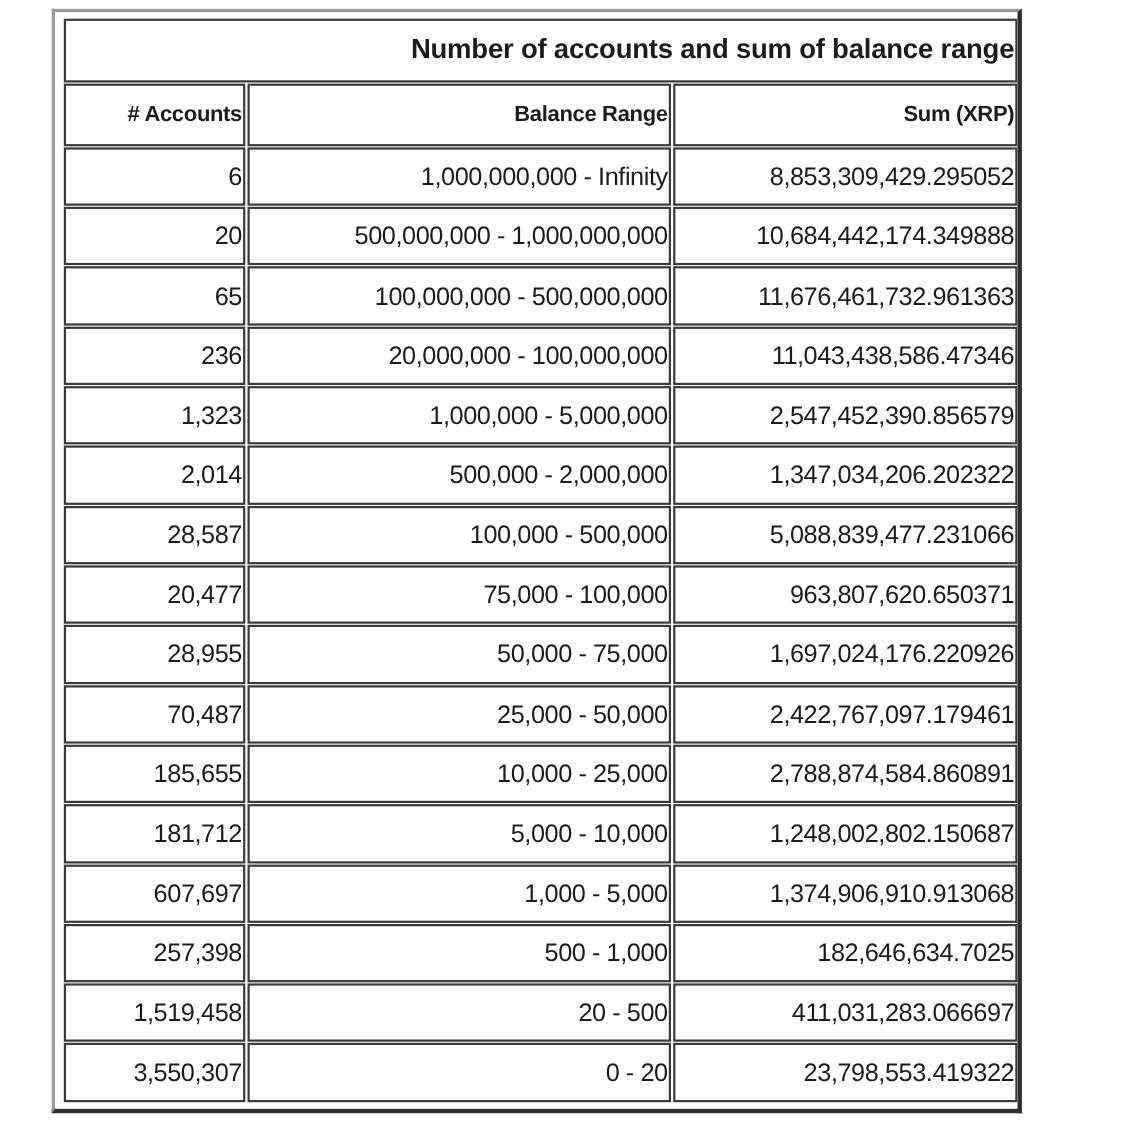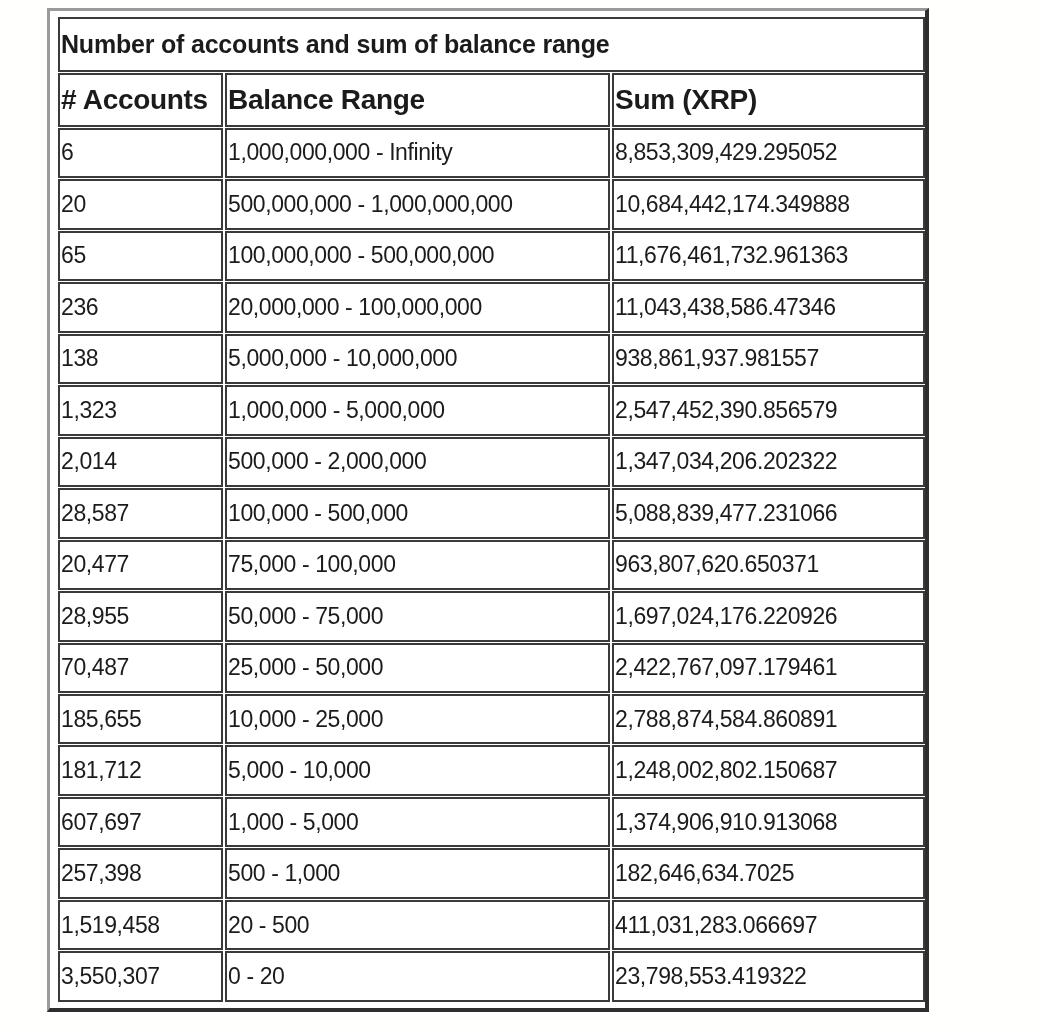--- a/index.html
+++ b/index.html
@@ -34,39 +34,39 @@
     width: 100%;
     height: 100%;
     border-collapse: separate;
     border-spacing: 2px 1px;
     table-layout: fixed;
   }
 
   table.balance-table td {
     border: 2px solid #3a3a3a;
     background: #ffffff;
-    text-align: left;
+    text-align: right;
     vertical-align: middle;
     color: #1b1b1b;
     padding: 0 1px;
     white-space: nowrap;
     overflow: hidden;
   }
 
   
   td.title-cell {
     font-size: 25px;
     font-weight: bold;
     letter-spacing: -0.2px;
     height: 46px;
   }
 
   
   td.col-header {
-    font-size: 28px;
+    font-size: 20px;
     font-weight: bold;
     letter-spacing: -0.3px;
     height: 45px;
   }
 
   
   td.data-cell {
     font-size: 23px;
     font-weight: normal;
     height: 42px;
@@ -110,25 +110,20 @@
         </tr>
         <tr>
           <td class="data-cell">65</td>
           <td class="data-cell">100,000,000 - 500,000,000</td>
           <td class="data-cell">11,676,461,732.961363</td>
         </tr>
         <tr>
           <td class="data-cell">236</td>
           <td class="data-cell">20,000,000 - 100,000,000</td>
           <td class="data-cell">11,043,438,586.47346</td>
-        </tr>
-        <tr>
-          <td class="data-cell">138</td>
-          <td class="data-cell">5,000,000 - 10,000,000</td>
-          <td class="data-cell">938,861,937.981557</td>
         </tr>
         <tr>
           <td class="data-cell">1,323</td>
           <td class="data-cell">1,000,000 - 5,000,000</td>
           <td class="data-cell">2,547,452,390.856579</td>
         </tr>
         <tr>
           <td class="data-cell">2,014</td>
           <td class="data-cell">500,000 - 2,000,000</td>
           <td class="data-cell">1,347,034,206.202322</td>

